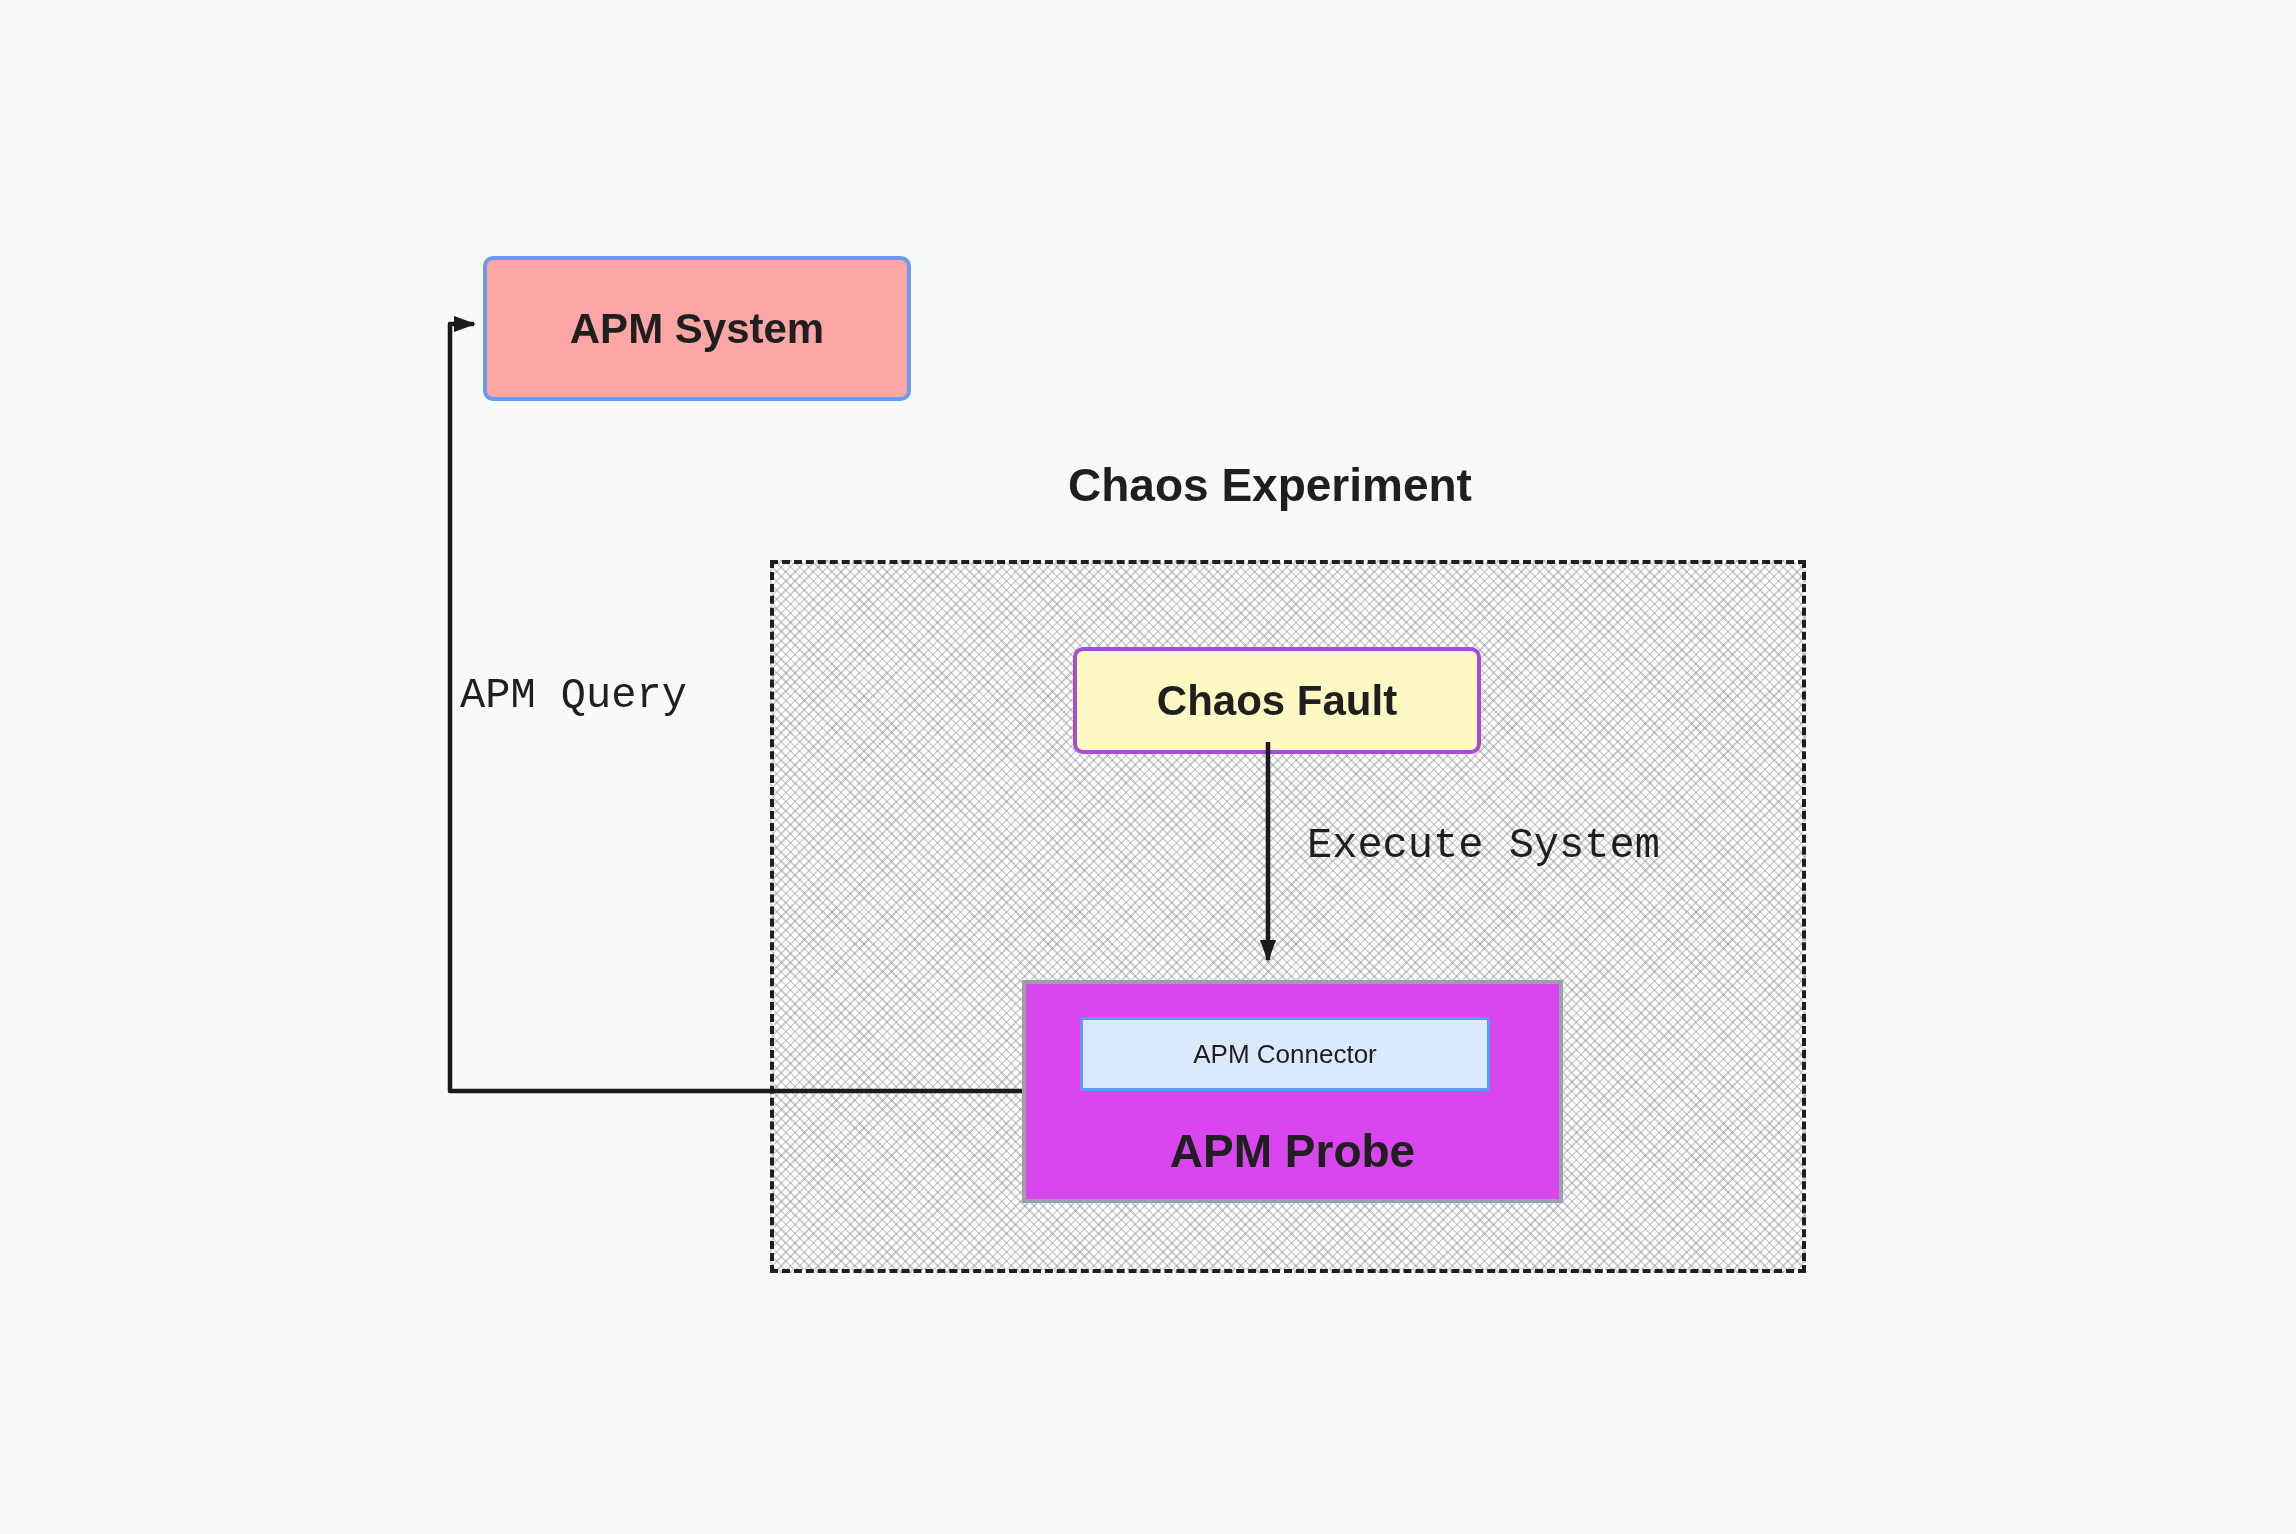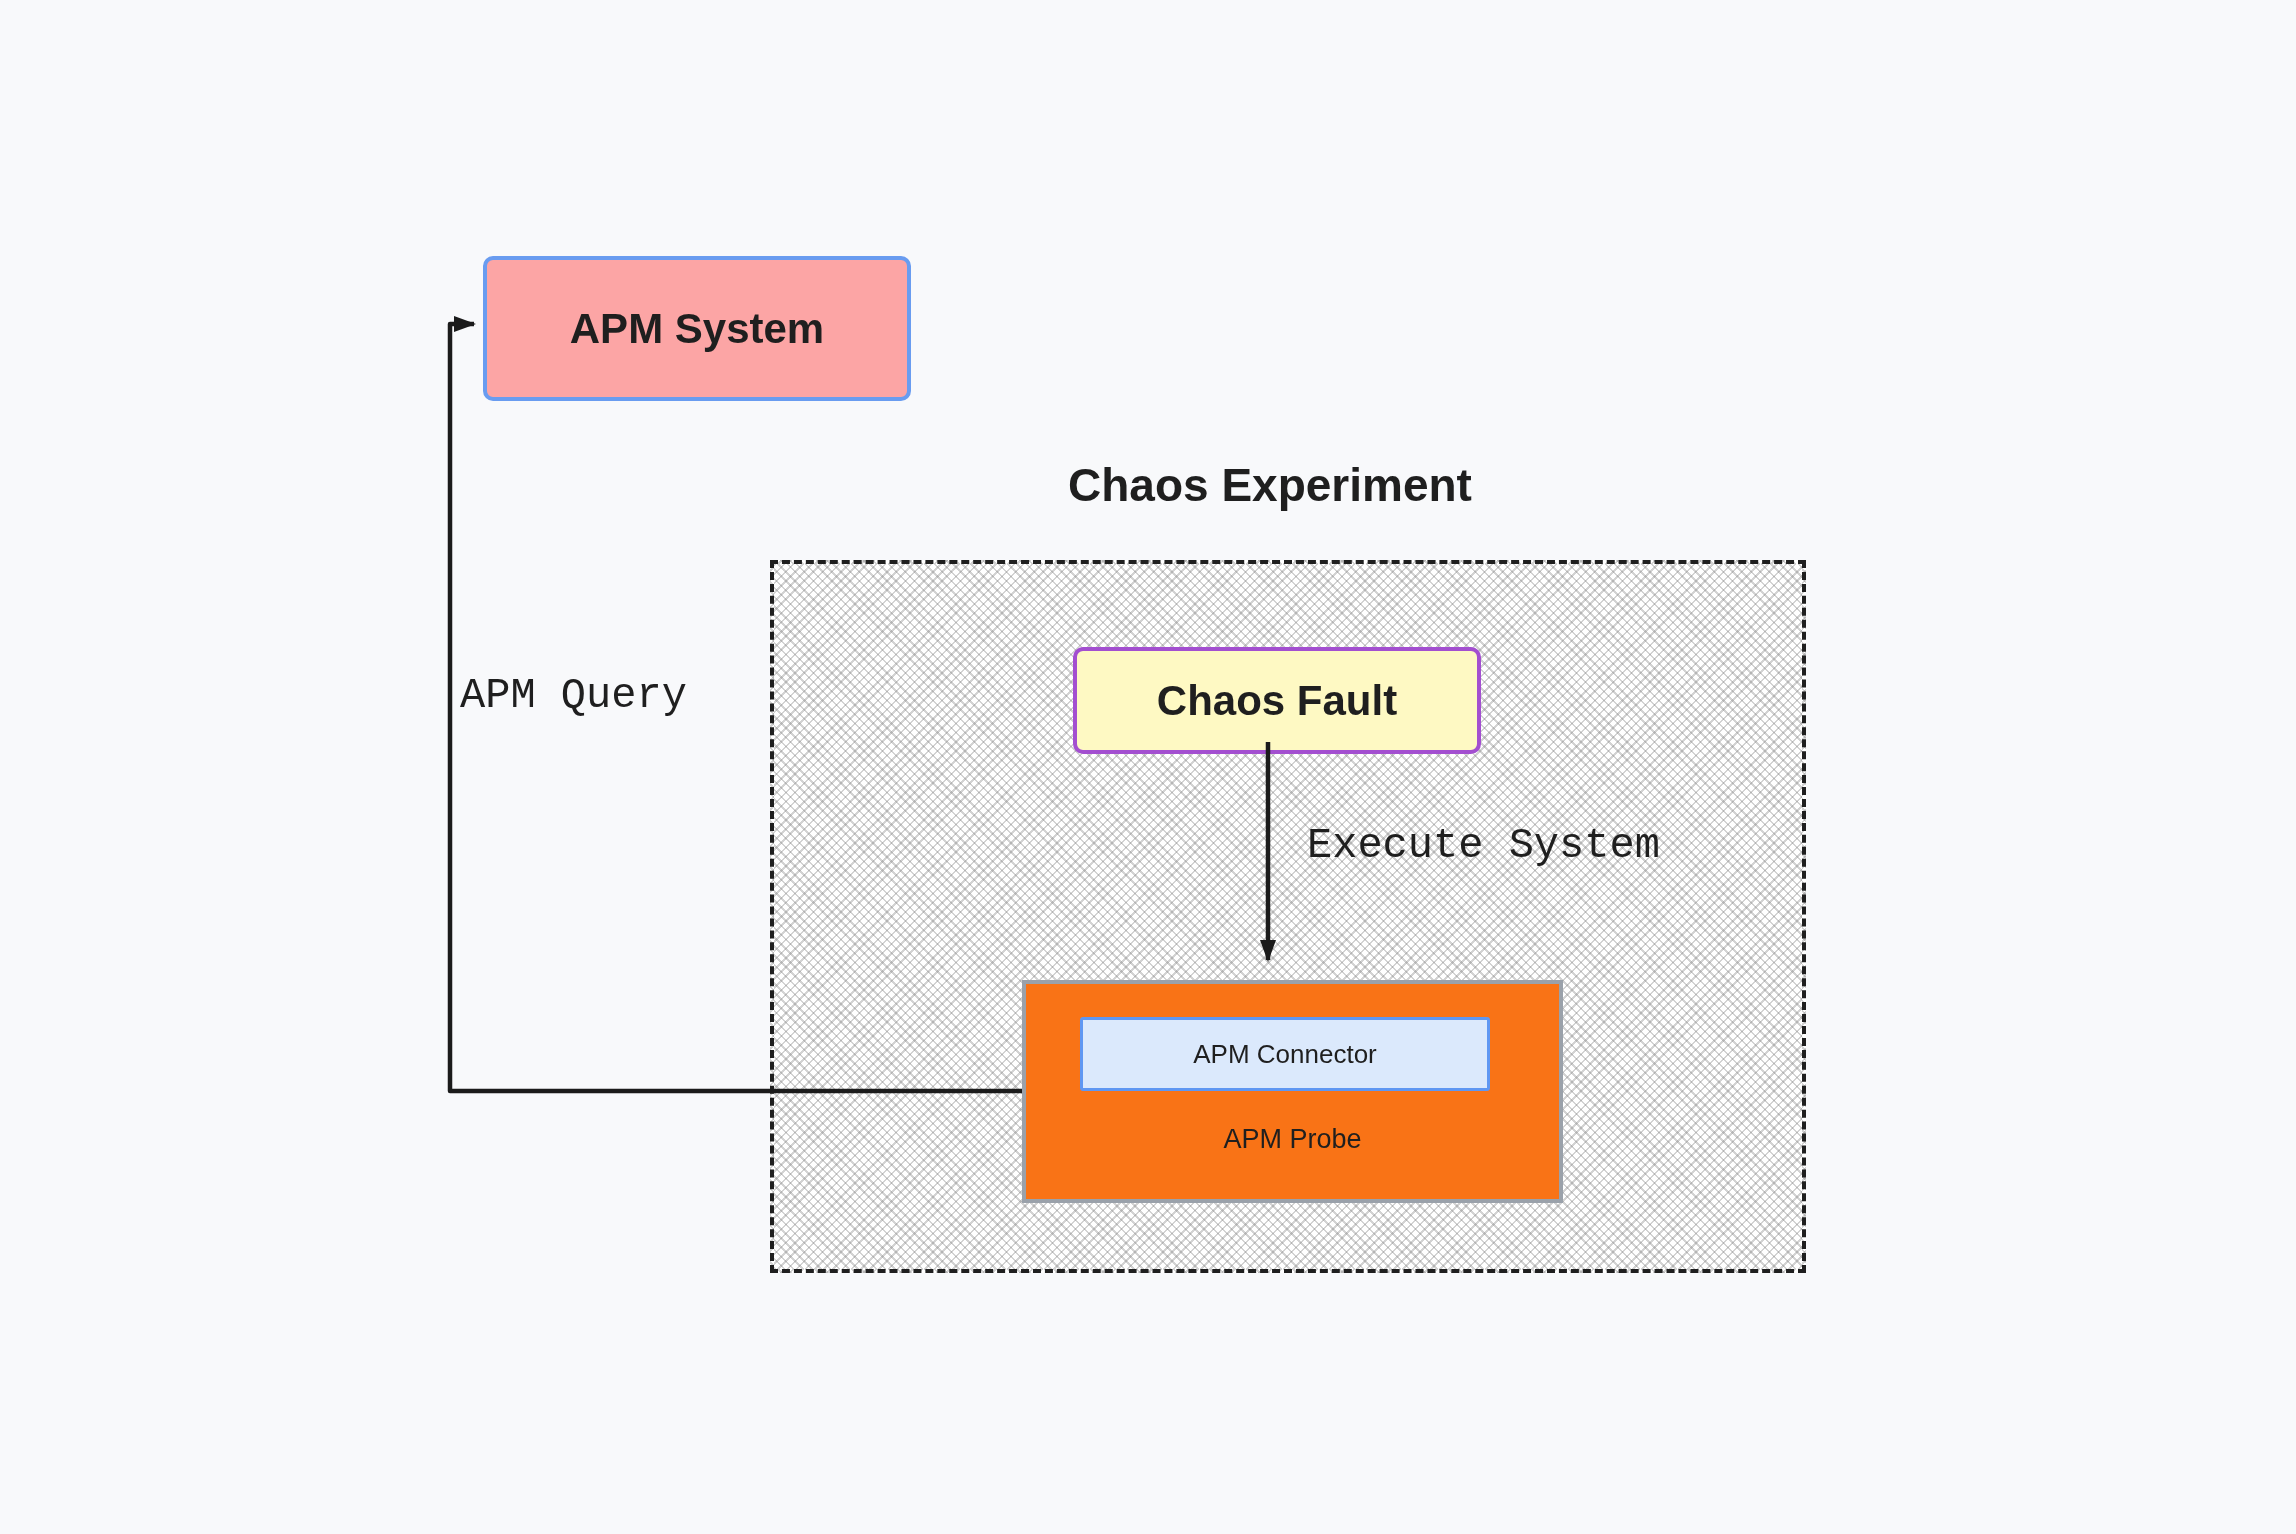--- a/index.html
+++ b/index.html
@@ -85,22 +85,22 @@
     justify-content: center;
     font-size: 26px;
     font-weight: 500;
   }
 
   #apm-probe-label {
     position: absolute;
     left: 0; right: 0;
     top: 140px;
     text-align: center;
-    font-size: 27px;
-    font-weight: 400;
+    font-size: 46px;
+    font-weight: 700;
   }
 
   .edge-label {
     position: absolute;
     font-size: 42px;
     font-weight: 500;
     white-space: nowrap;
     font-family: Liberation Mono, monospace;
   }
   #label-apm-query    { left: 460px;  top: 672px; }
@@ -134,21 +134,21 @@
   <div id="chaos-experiment" style="border-color: rgb(31, 31, 31);"></div>
 
   <div class="node" id="apm-system" style="background-color: #fca5a5; border-color: rgb(105, 156, 240);">
     <span>APM System</span>
   </div>
 
   <div class="node" id="chaos-fault" style="background-color: #fef9c3; border-color: rgb(163, 79, 208); margin-top: 15px;">
     <span>Chaos Fault</span>
   </div>
 
-  <div class="node" id="apm-probe" style="background-color: #f97316; border-color: rgb(154, 161, 170);">
+  <div class="node" id="apm-probe" style="background-color: #d946ef; border-color: rgb(154, 161, 170);">
     <div id="apm-connector" style="background-color: rgb(219, 233, 252); border-color: rgb(95, 151, 242);">
       <span>APM Connector</span>
     </div>
     <div id="apm-probe-label">APM Probe</div>
   </div>
 
   <div class="edge-label" id="label-apm-query">APM Query</div>
   <div class="edge-label" id="label-execute-probe">Execute System</div>
 
 </div>

